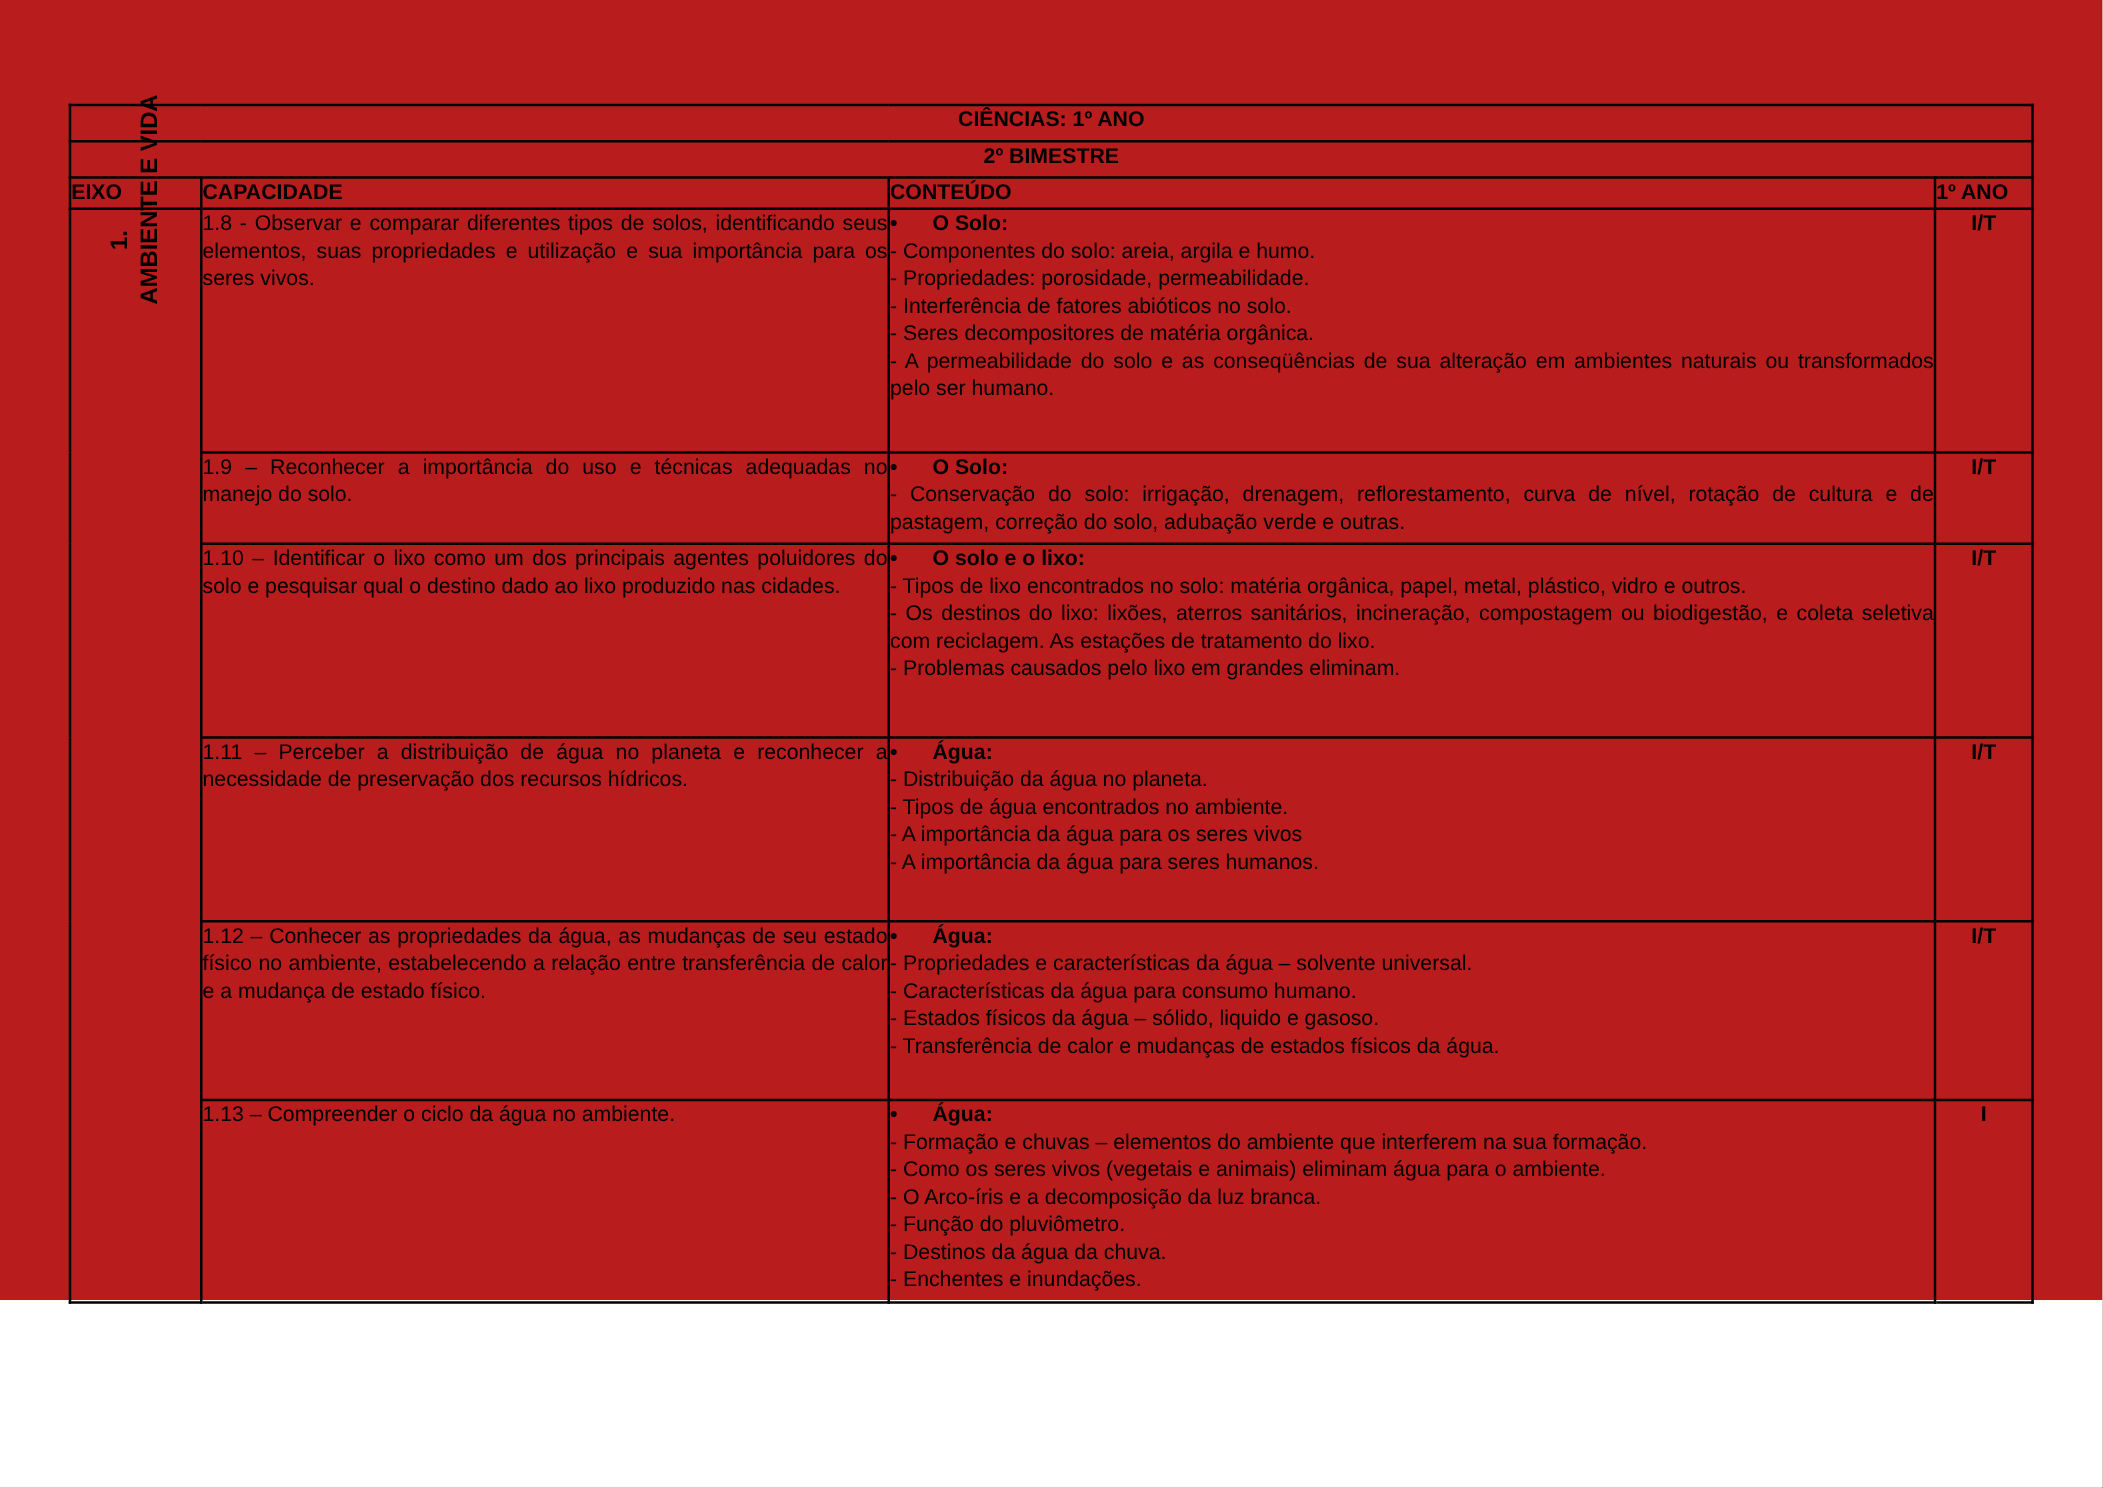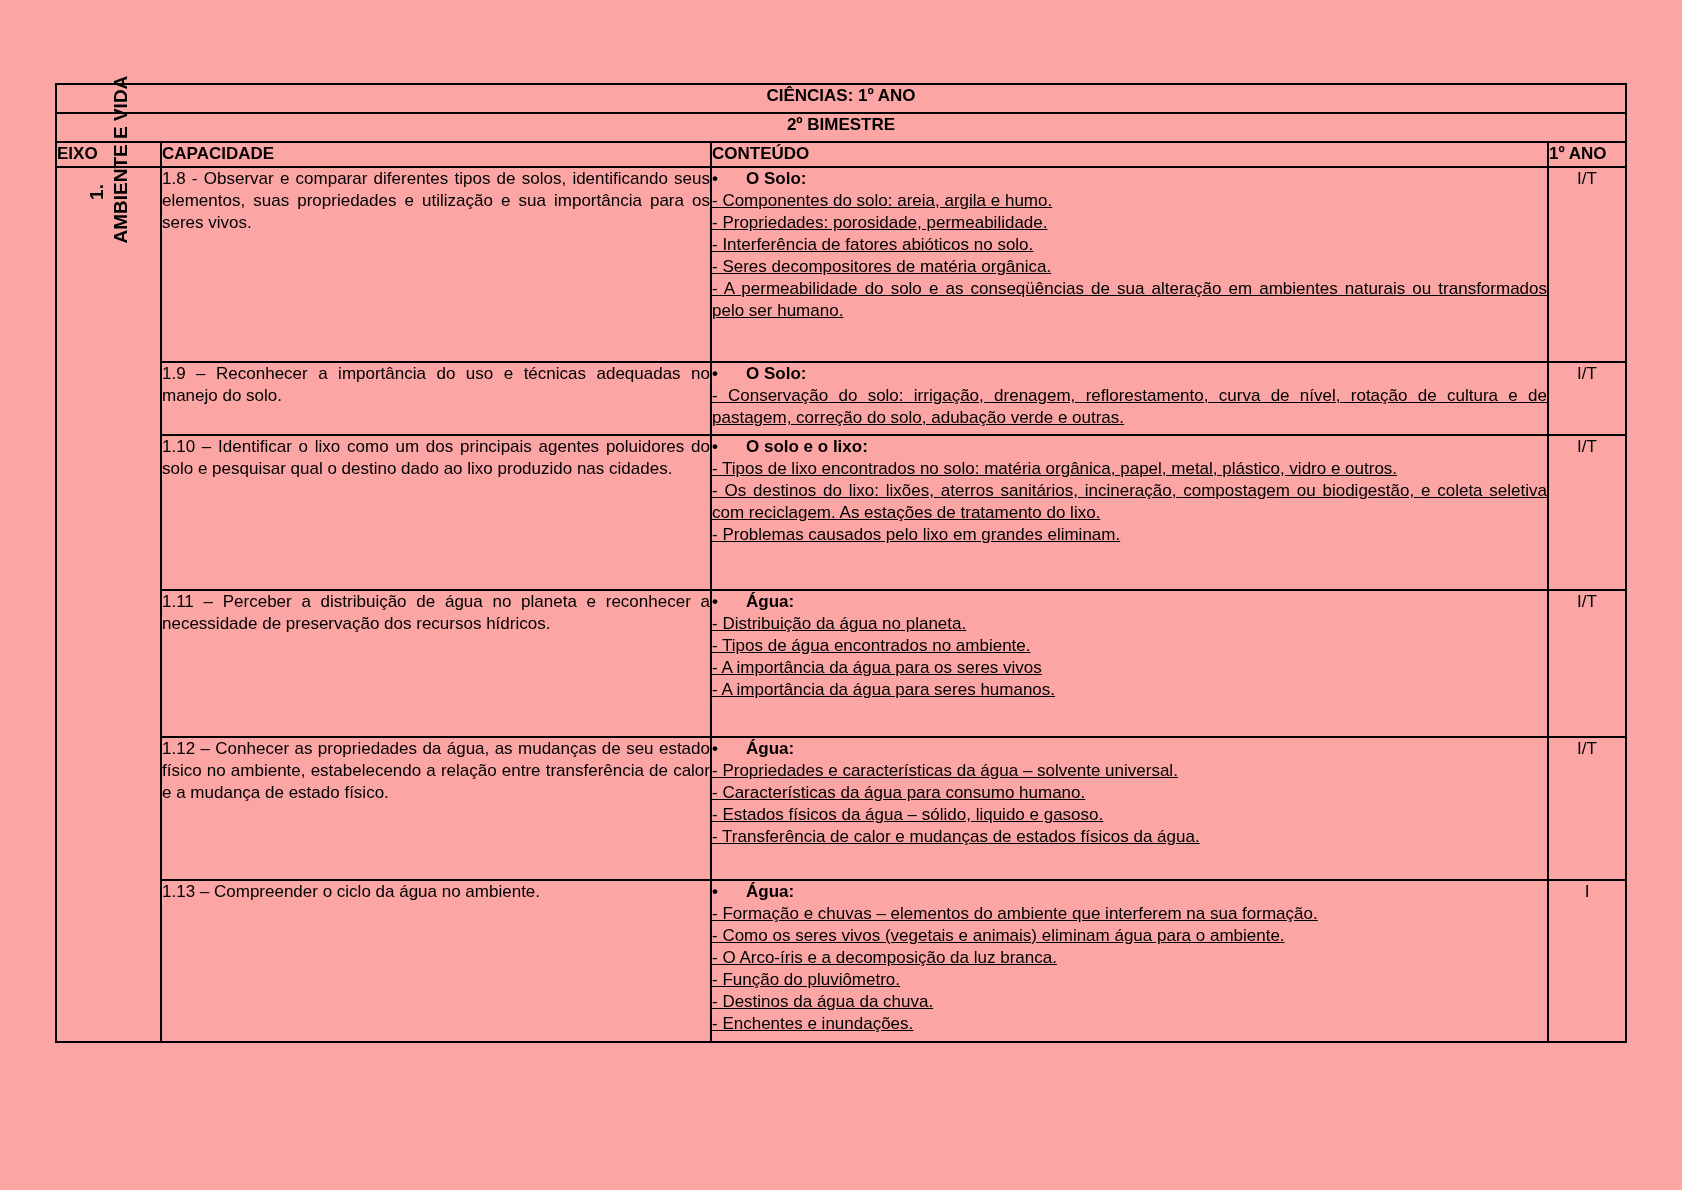--- a/index.html
+++ b/index.html
@@ -8,22 +8,22 @@
     background: #ffffff;
     width: 1682px;
     height: 1190px;
     overflow: hidden;
     font-family: "Liberation Sans", "DejaVu Sans", sans-serif;
     color: #000000;
   }
   .page {
     position: relative;
     width: 1682px;
-    height: 1190px;
-    background: #fca5a5;
+    height: 1040px;
+    background: #b91c1c;
   }
   table.curriculum {
     position: absolute;
     left: 55px;
     top: 83px;
     width: 1570px;
     border-collapse: collapse;
     table-layout: fixed;
   }
   table.curriculum td {
@@ -73,26 +73,25 @@
   }
   .bullet-line {
     font-weight: bold;
   }
   .bullet-glyph {
     display: inline-block;
     width: 34px;
   }
   .content-item {
     text-align: justify;
-    text-decoration: underline;
   }
   td.ano-cell {
     vertical-align: middle;
     text-align: center;
-    font-weight: normal;
+    font-weight: bold;
     font-size: 18px;
   }
 </style>
 </head>
 <body>
 
 <div class="page">
   <table class="curriculum">
     <colgroup>
       <col style="width:105px">

